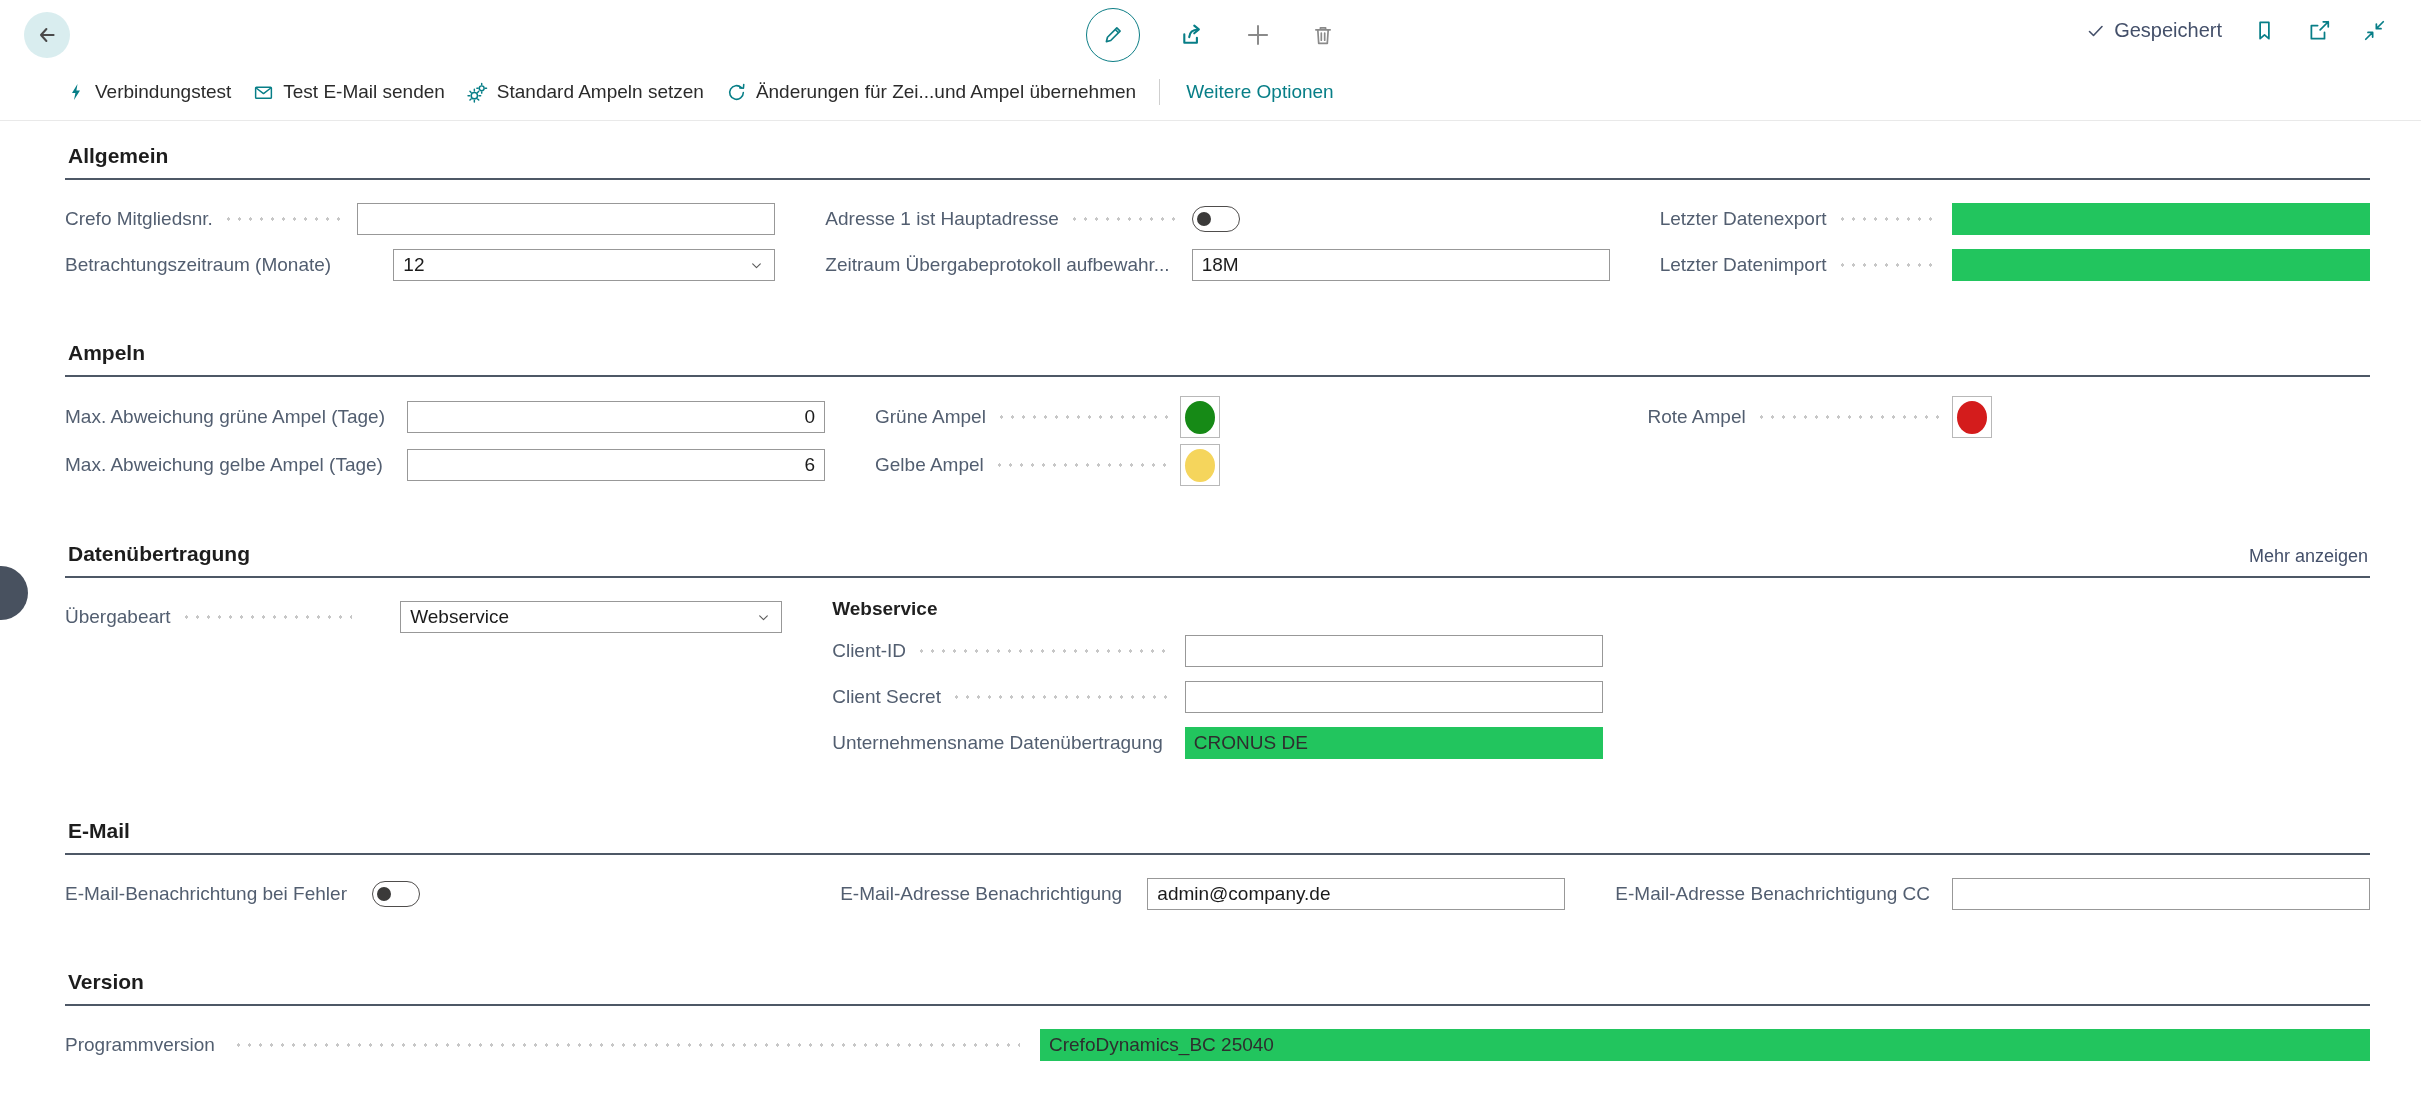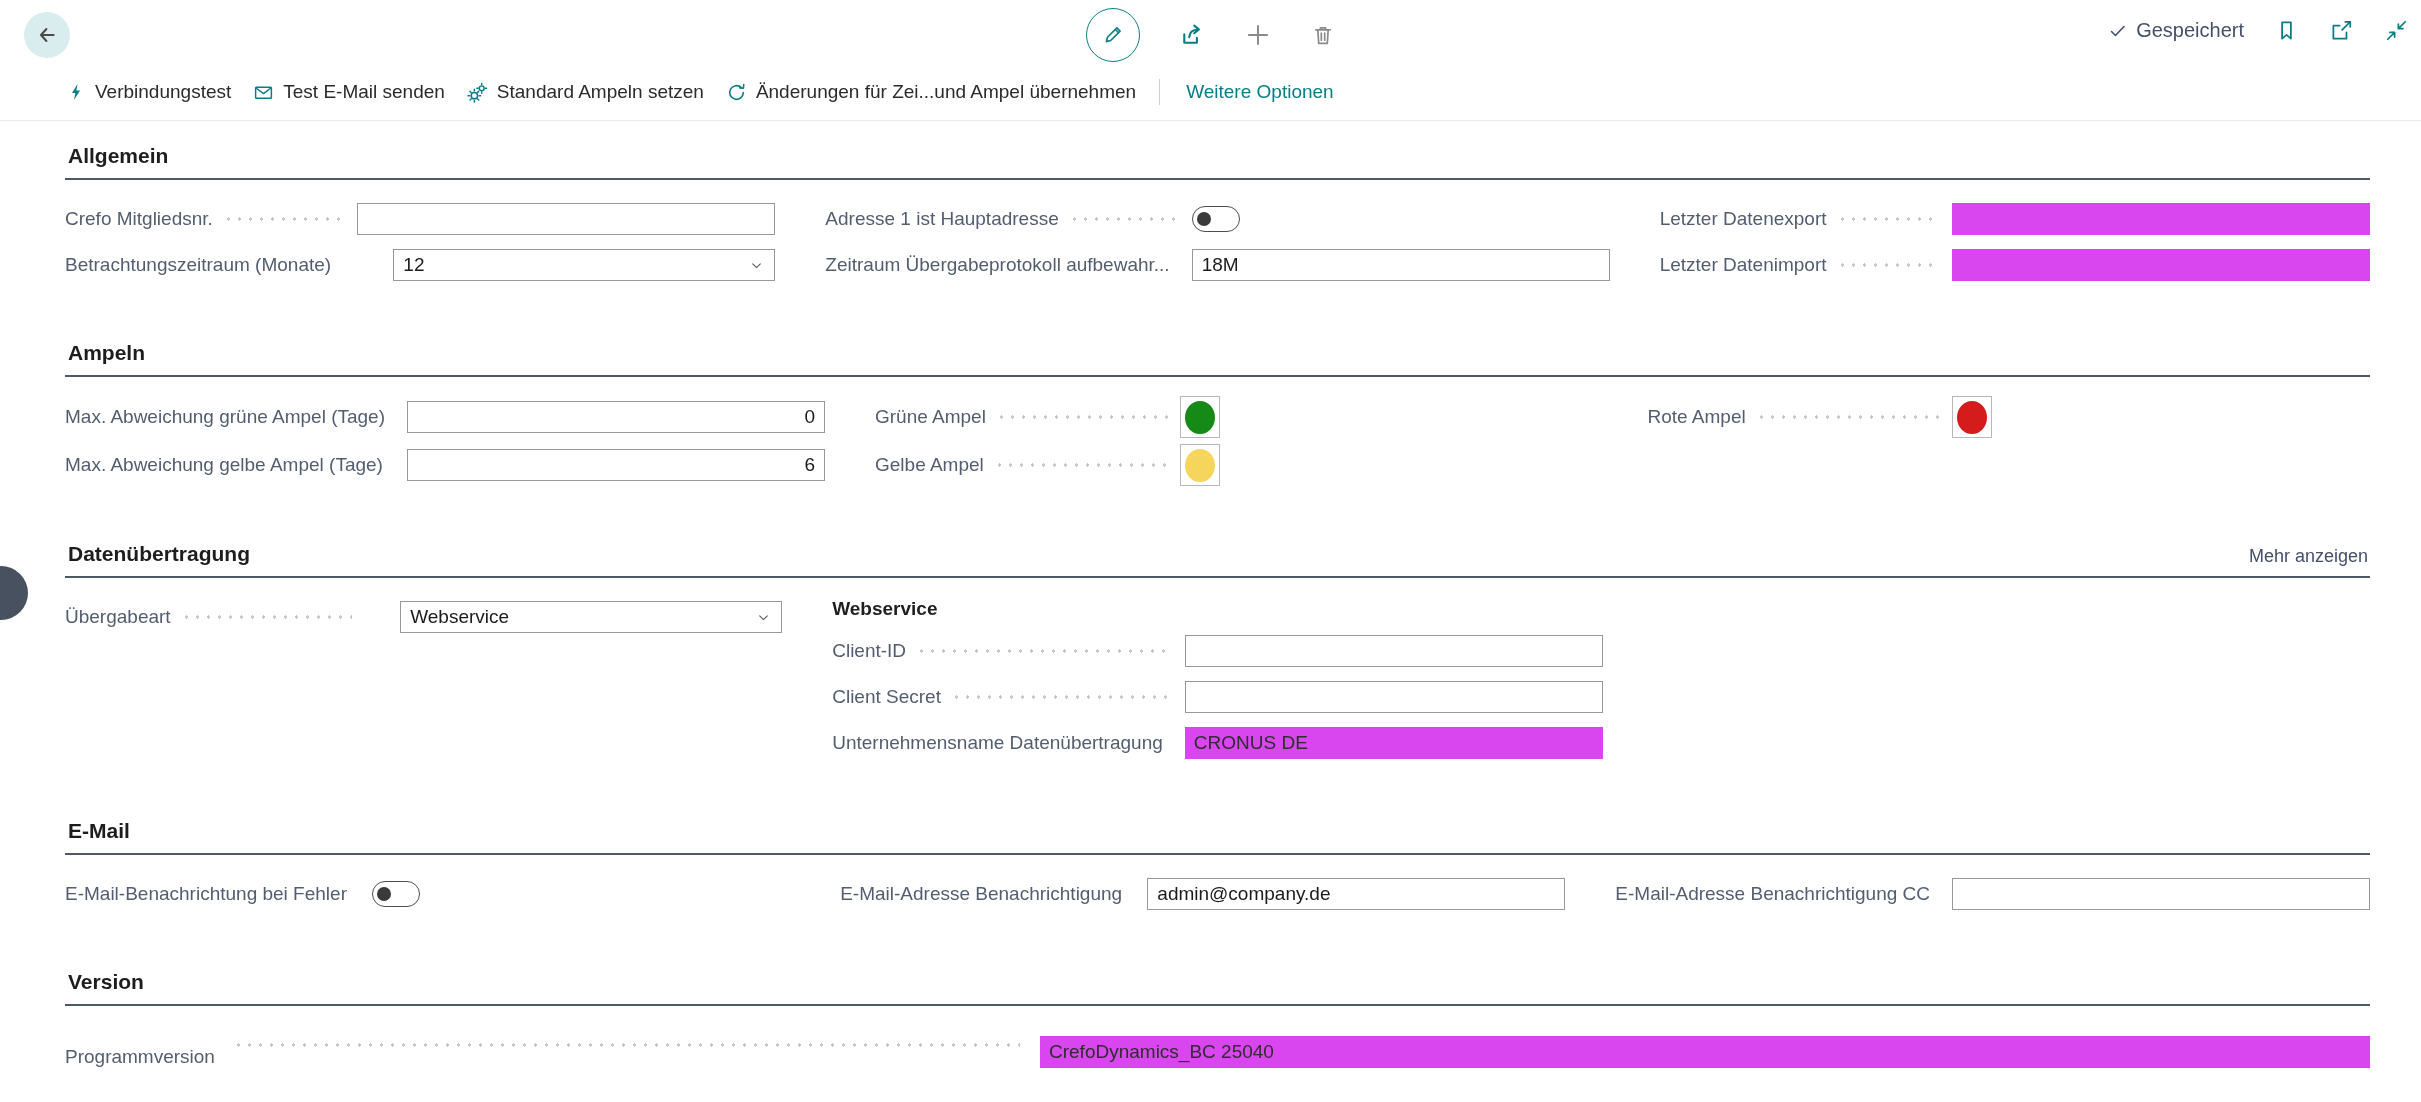--- a/index.html
+++ b/index.html
@@ -30,21 +30,21 @@
     background: none; border: none; padding: 0; cursor: pointer;
     display: flex; align-items: center; justify-content: center;
   }
   .pencil-btn {
     width: 54px; height: 54px; border-radius: 50%;
     border: 1.6px solid #0d7e86; color: #0d7e86; background: #fff;
   }
   .teal { color: #077e87; }
   .gray-ic { color: #8a8a8a; }
   .top-right {
-    position: absolute; right: 12px; top: 18px;
+    position: absolute; right: 34px; top: 18px;
     display: flex; align-items: center; gap: 30px;
   }
   .saved { display: flex; align-items: center; gap: 8px; color: #44506a; font-size: 20px; }
 
   
   .page-title {
     margin: 6px 0 0 65px;
     font-size: 33px; font-weight: 300; color: #2c2c2c;
     letter-spacing: 0.2px;
   }
@@ -88,21 +88,21 @@
   .fctrl { flex: none; width: 418px; display: flex; align-items: center; }
 
   .tinput {
     width: 100%; height: 32px; border: 1px solid #989898; background: #fff;
     font-family: inherit; font-size: 19px; color: #1b1b1b; padding: 0 9px;
   }
   .num { text-align: right; }
   .combo { display: flex; align-items: center; justify-content: space-between; cursor: pointer; margin-left: 36px; }
   .combo .chev { color: #5a5a5a; flex: none; margin-left: 6px; }
   .dfield {
-    width: 100%; height: 32px; background: #d946ef; border: none;
+    width: 100%; height: 32px; background: #22c55e; border: none;
     font-size: 19px; color: #2e2e2e; display: flex; align-items: center; padding: 0 9px;
   }
 
   .toggle {
     width: 48px; height: 26px; border-radius: 13px;
     border: 1.6px solid #4f4d4c; background: #fff; cursor: pointer;
     display: flex; align-items: center; padding: 0 4px;
   }
   .knob { width: 14px; height: 14px; border-radius: 50%; background: #3b3a39; }
 
@@ -111,21 +111,21 @@
     display: flex; align-items: center; justify-content: center; cursor: pointer;
   }
   .ampel-dot { width: 30px; height: 33px; border-radius: 50%; }
   .ampel-dot.green  { background: #168a16; }
   .ampel-dot.yellow { background: #f5d55c; }
   .ampel-dot.red    { background: #d41c1c; }
 
   .group-title { font-size: 19px; font-weight: 700; color: #1f1f1f; margin: 4px 0 8px 0; }
 
   
-  .vrow { display: flex; align-items: flex-end; height: 46px; margin-top: 16px; gap: 8px; }
+  .vrow { display: flex; align-items: center; height: 46px; margin-top: 16px; gap: 8px; }
   .vrow .fctrl-wide { flex: none; width: 1330px; }
 
   
   .edge-bubble {
     position: absolute; left: -26px; top: 566px;
     width: 54px; height: 54px; border-radius: 50%;
     background: #48515f;
   }
 </style>
 </head>

